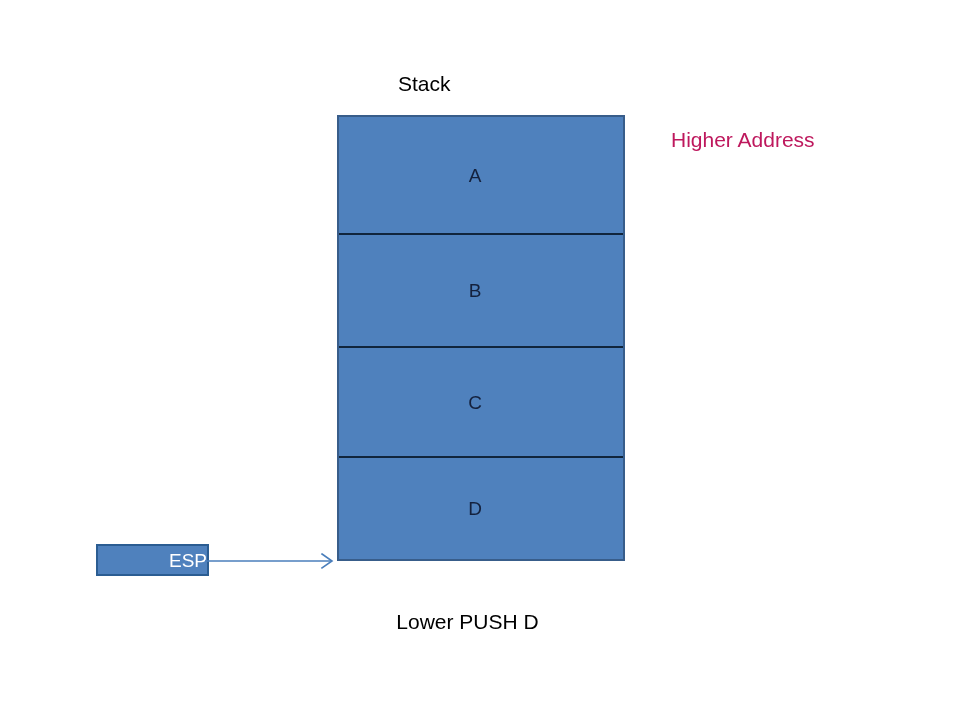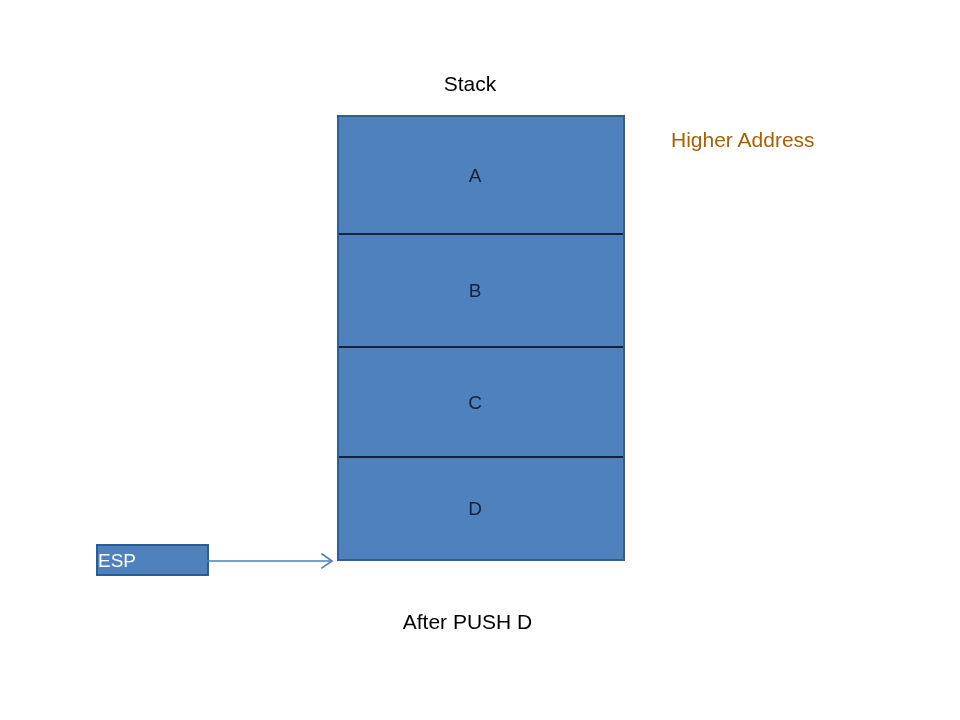--- a/index.html
+++ b/index.html
@@ -17,21 +17,20 @@
     background: #ffffff;
     overflow: hidden;
   }
 
   
   .diagram-title {
     position: absolute;
     left: 398px;
     top: 70px;
     width: 144px;
-    text-align: center;
     font-size: 21px;
     color: #000000;
     line-height: 28px;
     white-space: nowrap;
   }
 
   
   .stack-box {
     position: absolute;
     left: 337px;
@@ -65,41 +64,41 @@
   .cell-label {
     position: relative;
     left: -6px;
     user-select: none;
   }
 
   
   .addr-label {
     position: absolute;
     font-size: 21px;
-    color: #a16207;
+    color: #be185d;
     white-space: nowrap;
     line-height: 28px;
     text-align: right;
   }
   .addr-higher { left: 671px; top: 126px; }
   .addr-lower  { left: 671px; top: 530px; }
 
   
   .esp-box {
     position: absolute;
     left: 96px;
     top: 544px;
     width: 113px;
     height: 32px;
     box-sizing: border-box;
     border: 2px solid #2B5D92;
     background: #4F81BD;
     display: flex;
     align-items: center;
-    justify-content: flex-start;
+    justify-content: flex-end;
     color: #ffffff;
     font-size: 19px;
     line-height: 1;
   }
 
   
   .esp-arrow {
     position: absolute;
     left: 205px;
     top: 545px;
@@ -153,15 +152,15 @@
 
   <div class="esp-box">
     <span>ESP</span>
   </div>
 
   <svg class="esp-arrow" viewBox="0 0 135 32">
     <line x1="0" y1="16" x2="126" y2="16" stroke="#4A7EBB" stroke-width="1.4"></line>
     <polyline points="117,9 127,16 117,23" fill="none" stroke="#4A7EBB" stroke-width="1.6" stroke-linecap="square" stroke-linejoin="miter"></polyline>
   </svg>
 
-  <div class="caption">After PUSH D</div>
+  <div class="caption">Lower PUSH D</div>
 
 </div>
 
 </body></html>

